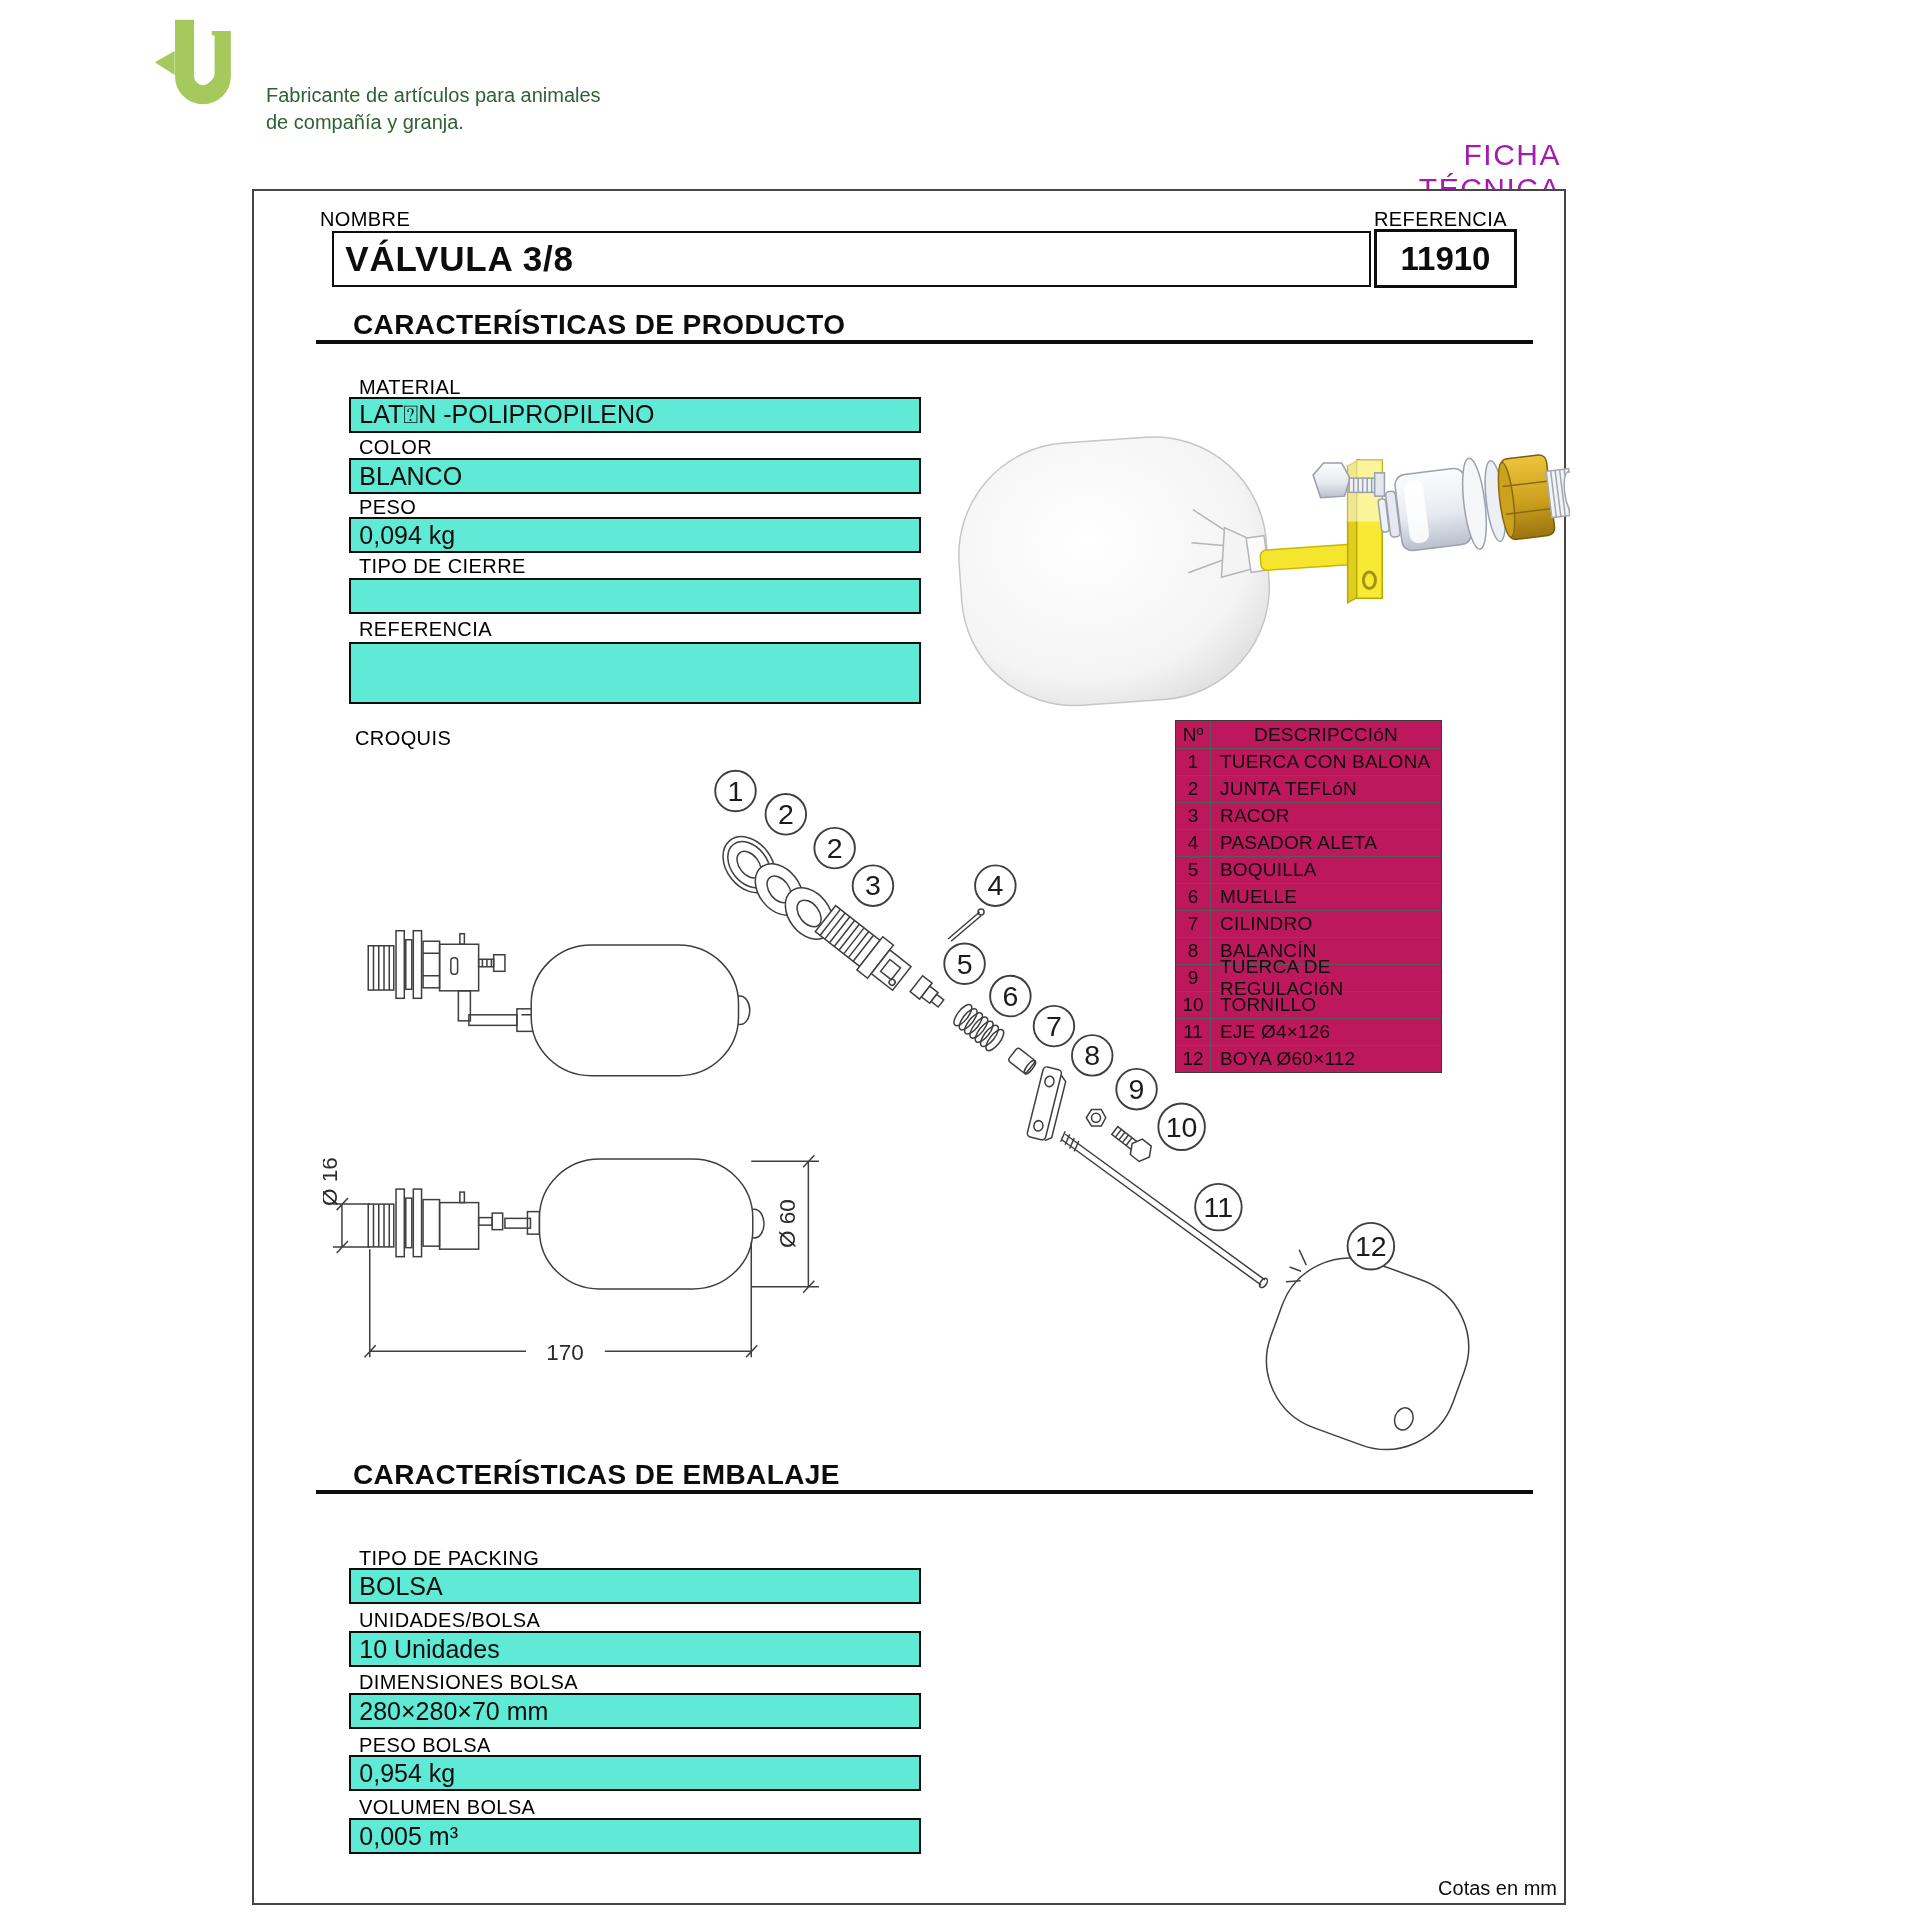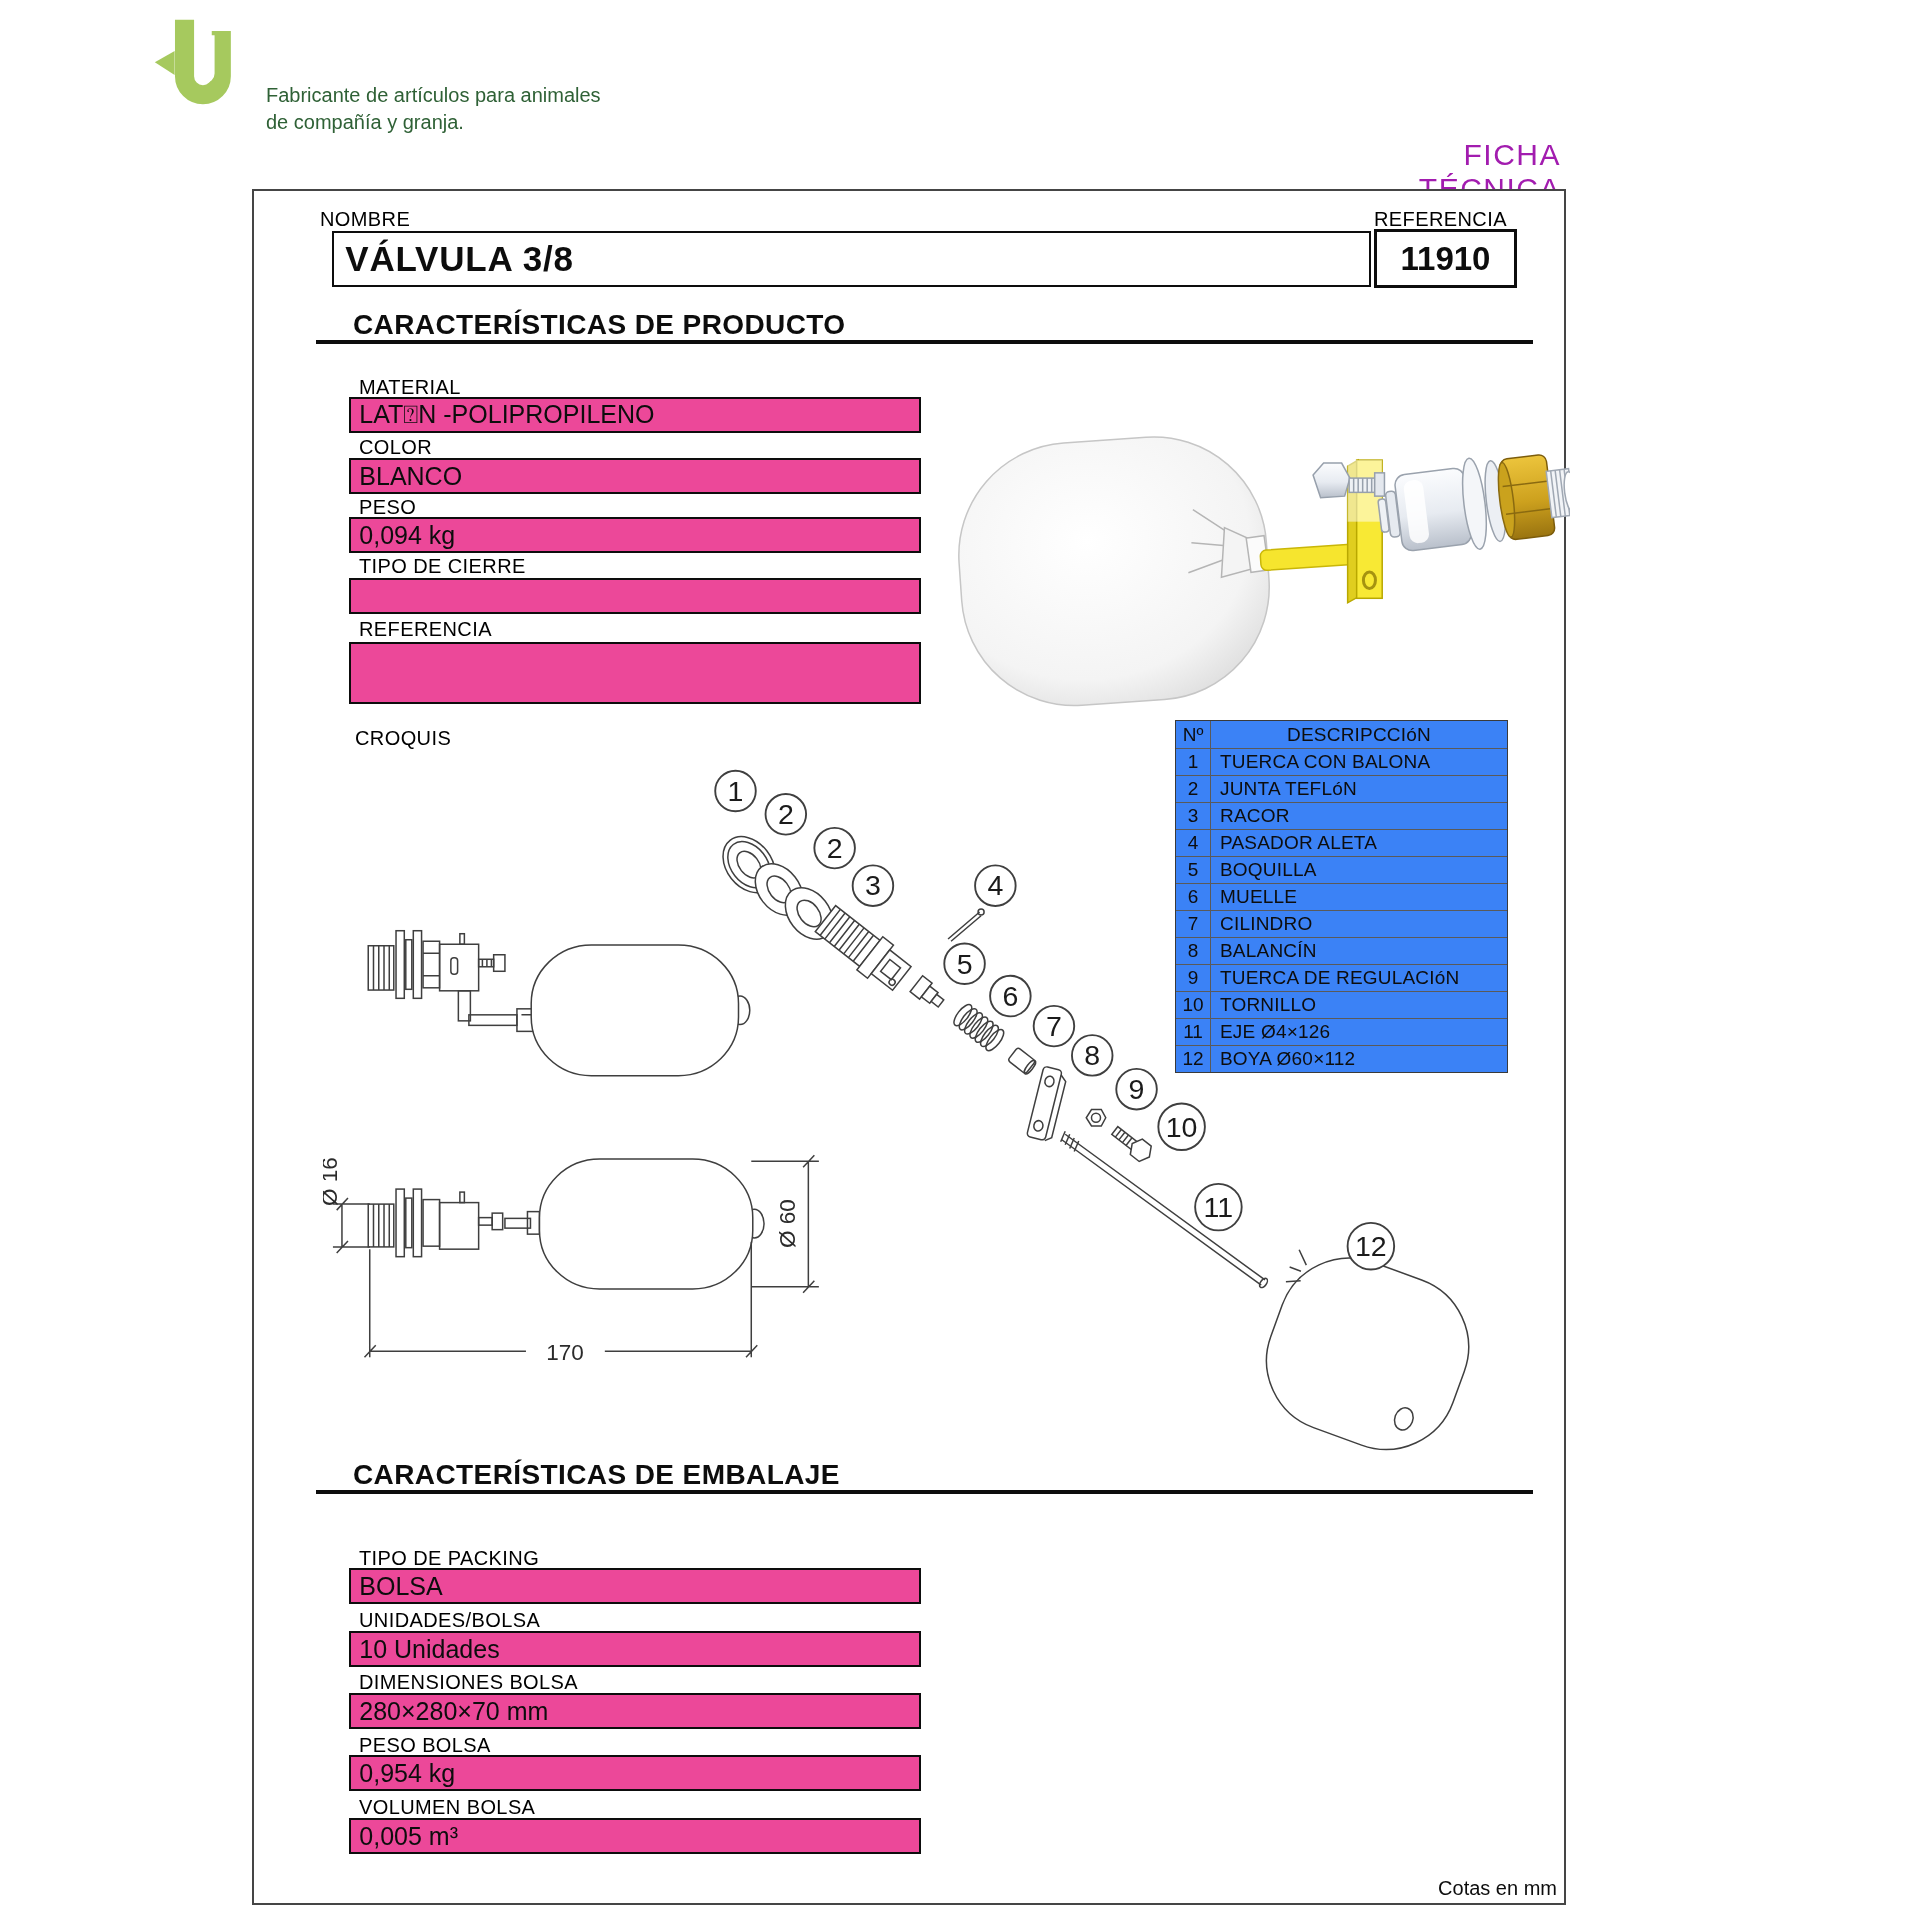--- a/index.html
+++ b/index.html
@@ -15,25 +15,25 @@
   
   .main-frame{left:252px;top:189px;width:1314px;height:1716px;border:2.3px solid #454545;box-sizing:border-box;background:#fff;}
   .small-label{font-size:20px;color:#000;letter-spacing:0.4px;}
   .name-box{left:316px;top:231px;width:1039px;height:56px;border:2.3px solid #0d0d0d;box-sizing:border-box;
     display:flex;align-items:center;padding-left:11.3px;font-size:35px;font-weight:bold;letter-spacing:0.8px;margin-left:16px;}
   .ref-box{left:1374px;top:229px;width:143px;height:59px;border:3px solid #0d0d0d;box-sizing:border-box;
     display:flex;align-items:center;justify-content:center;font-size:33px;font-weight:bold;}
   .section-title{font-size:28px;font-weight:bold;letter-spacing:0.4px;margin-left:34px;}
   .rule{height:3.8px;background:#0d0d0d;}
   
-  .fbox{left:349px;width:560px;height:32px;border:2.3px solid #0d0d0d;box-sizing:content-box;background:#ec4899;
+  .fbox{left:349px;width:560px;height:32px;border:2.3px solid #0d0d0d;box-sizing:content-box;background:#5eead4;
     display:flex;align-items:center;padding-left:8.3px;font-size:25px;}
   .fbox.tall{height:58px;align-items:flex-start;}
   
-  .ptable{left:1175px;top:720px;width:333px;border:1.5px solid #3a3a3a;background:#3b82f6;box-sizing:border-box;}
+  .ptable{left:1175px;top:720px;width:267px;border:1.5px solid #3a3a3a;background:#be185d;box-sizing:border-box;}
   .ptr{display:flex;height:27px;border-top:1.5px solid #5a5a5a;box-sizing:border-box;}
   .ptr.ptr-head{border-top:none;height:27px;}
   .ptd-num{width:35px;border-right:1.5px solid #5a5a5a;display:flex;align-items:center;justify-content:center;font-size:19px;box-sizing:border-box;}
   .ptd-desc{flex:1;display:flex;align-items:center;padding-left:9px;font-size:19px;letter-spacing:0.2px;}
   .ptr-head .ptd-desc{justify-content:center;padding-left:0;}
   .footer-note{left:1375px;top:1877px;width:182px;text-align:right;font-size:20px;}
   svg{display:block;}
   .lineart{stroke:#3f3f3f;fill:none;stroke-width:2;}
   .lineart-fill{stroke:#3f3f3f;fill:#ffffff;stroke-width:2;}
   .callout-circle{fill:#ffffff;stroke:#3f3f3f;stroke-width:2.5;}

